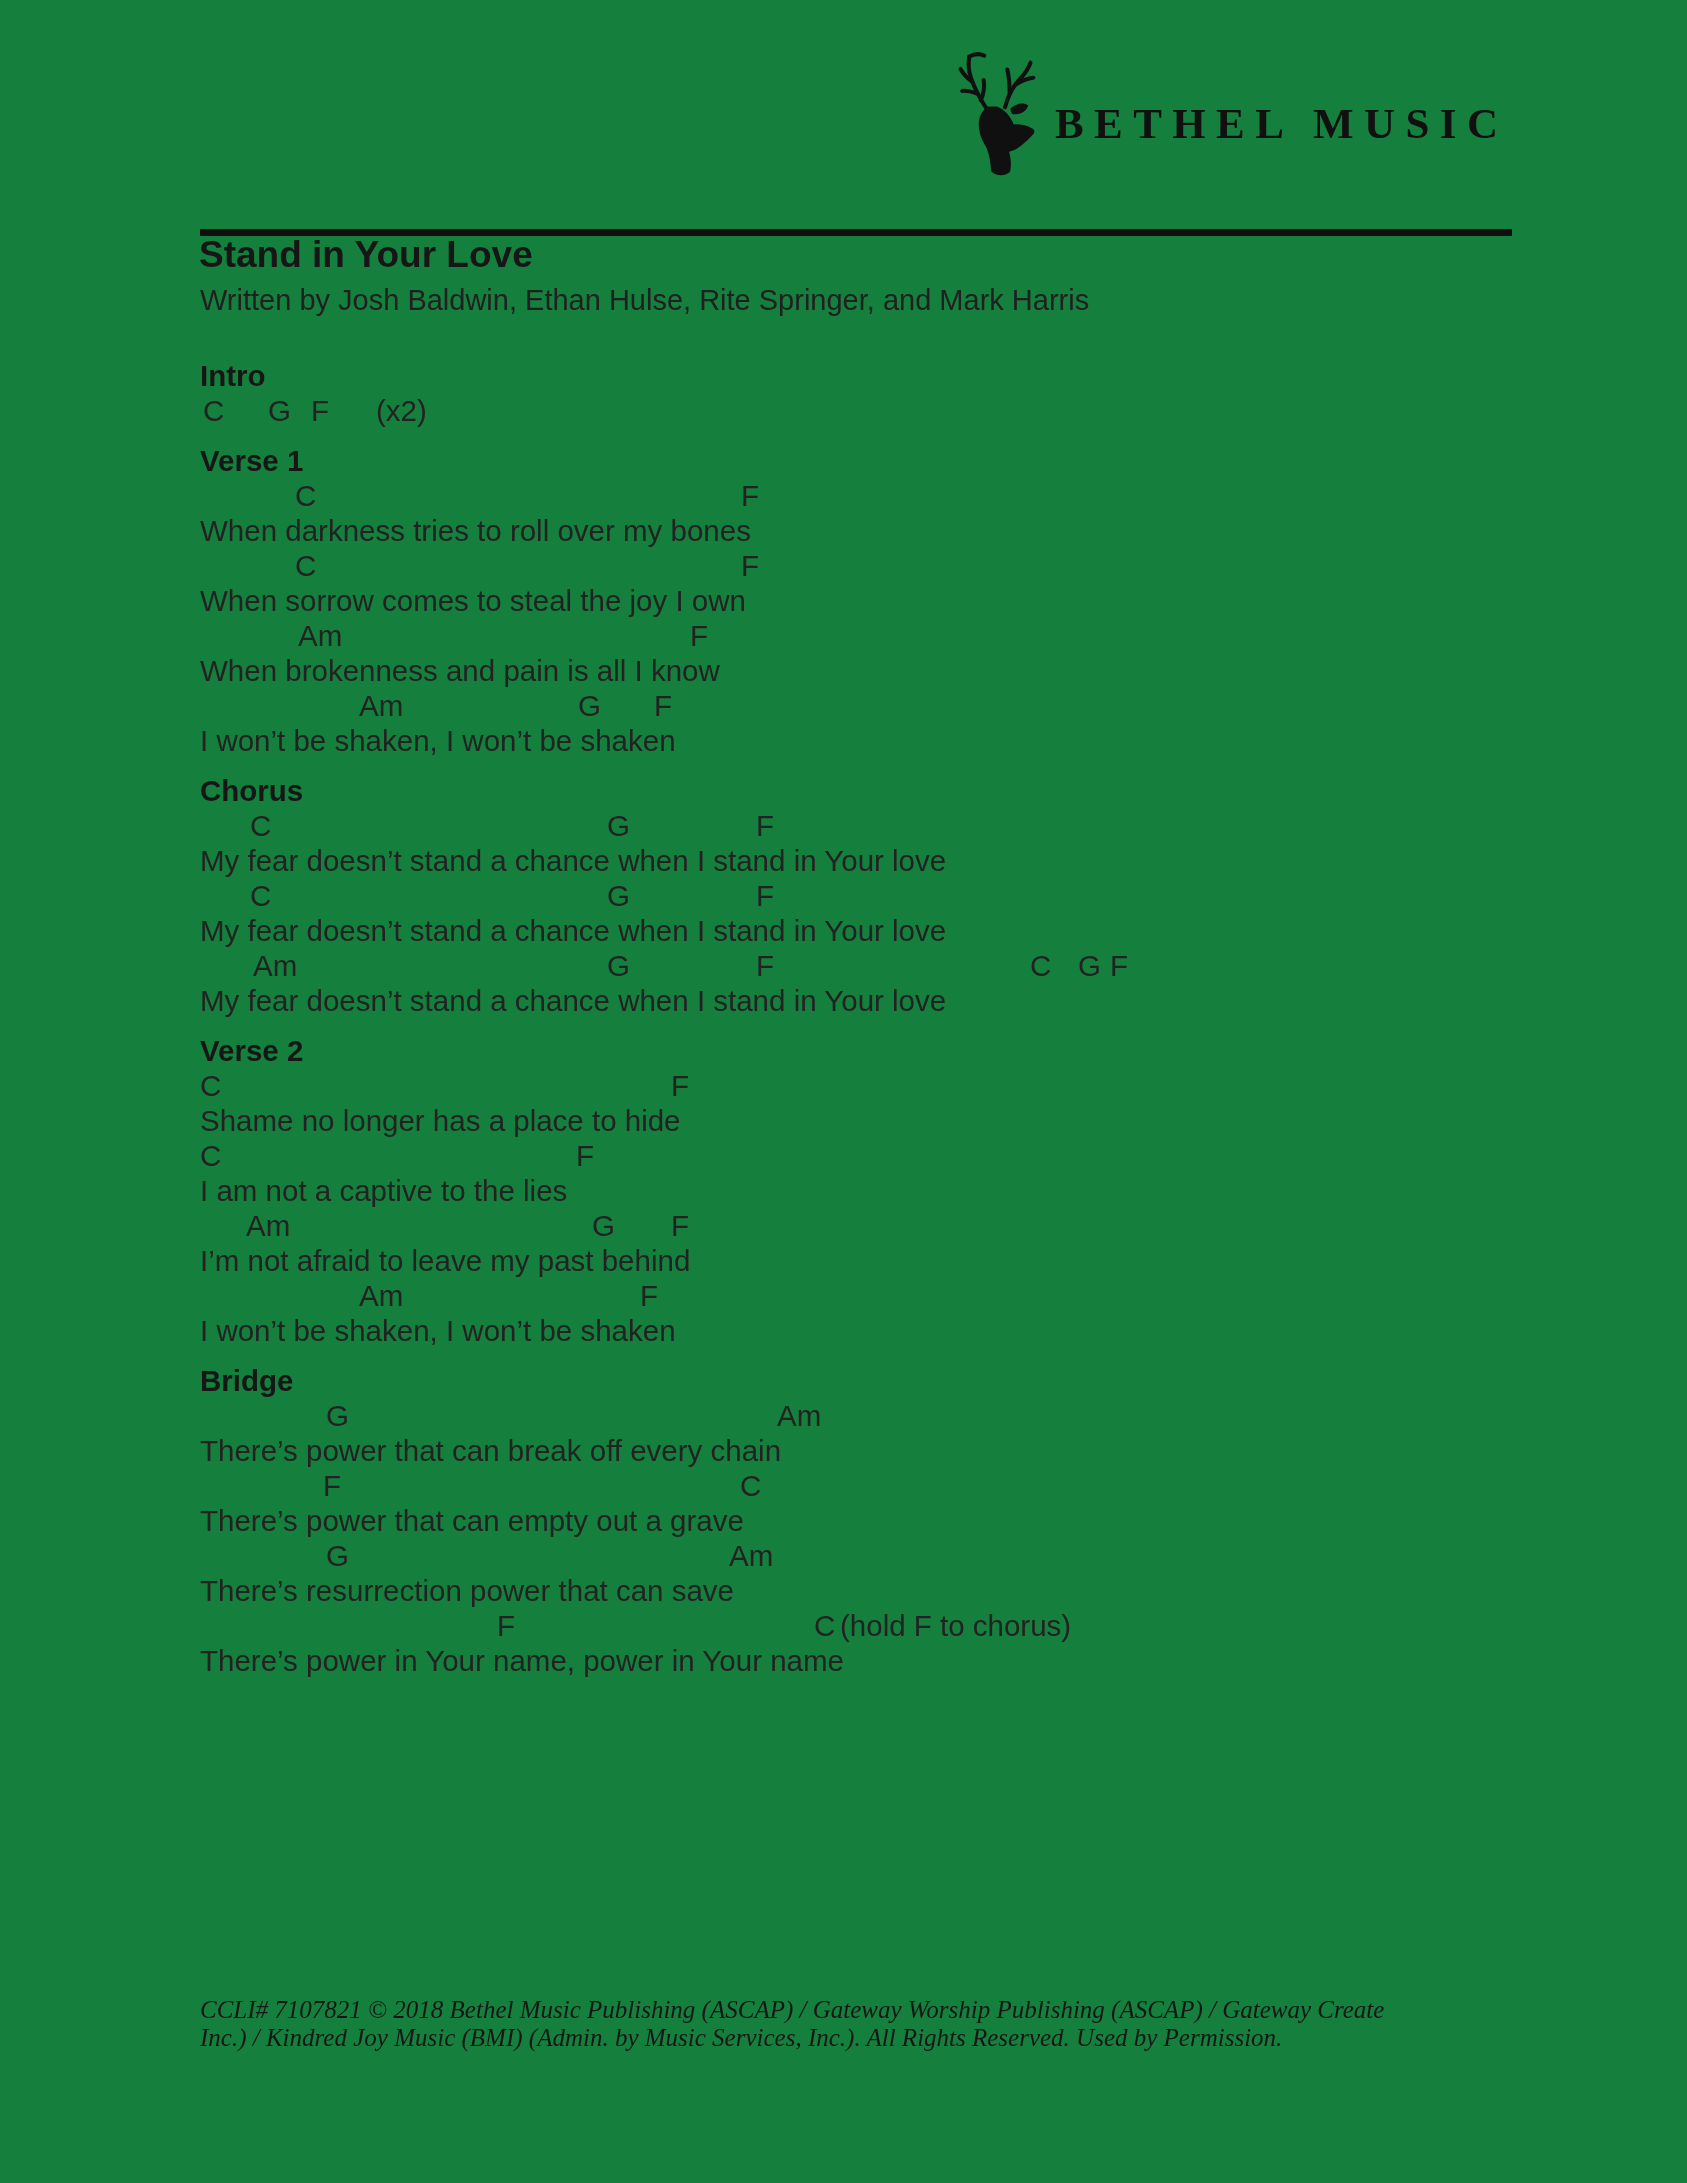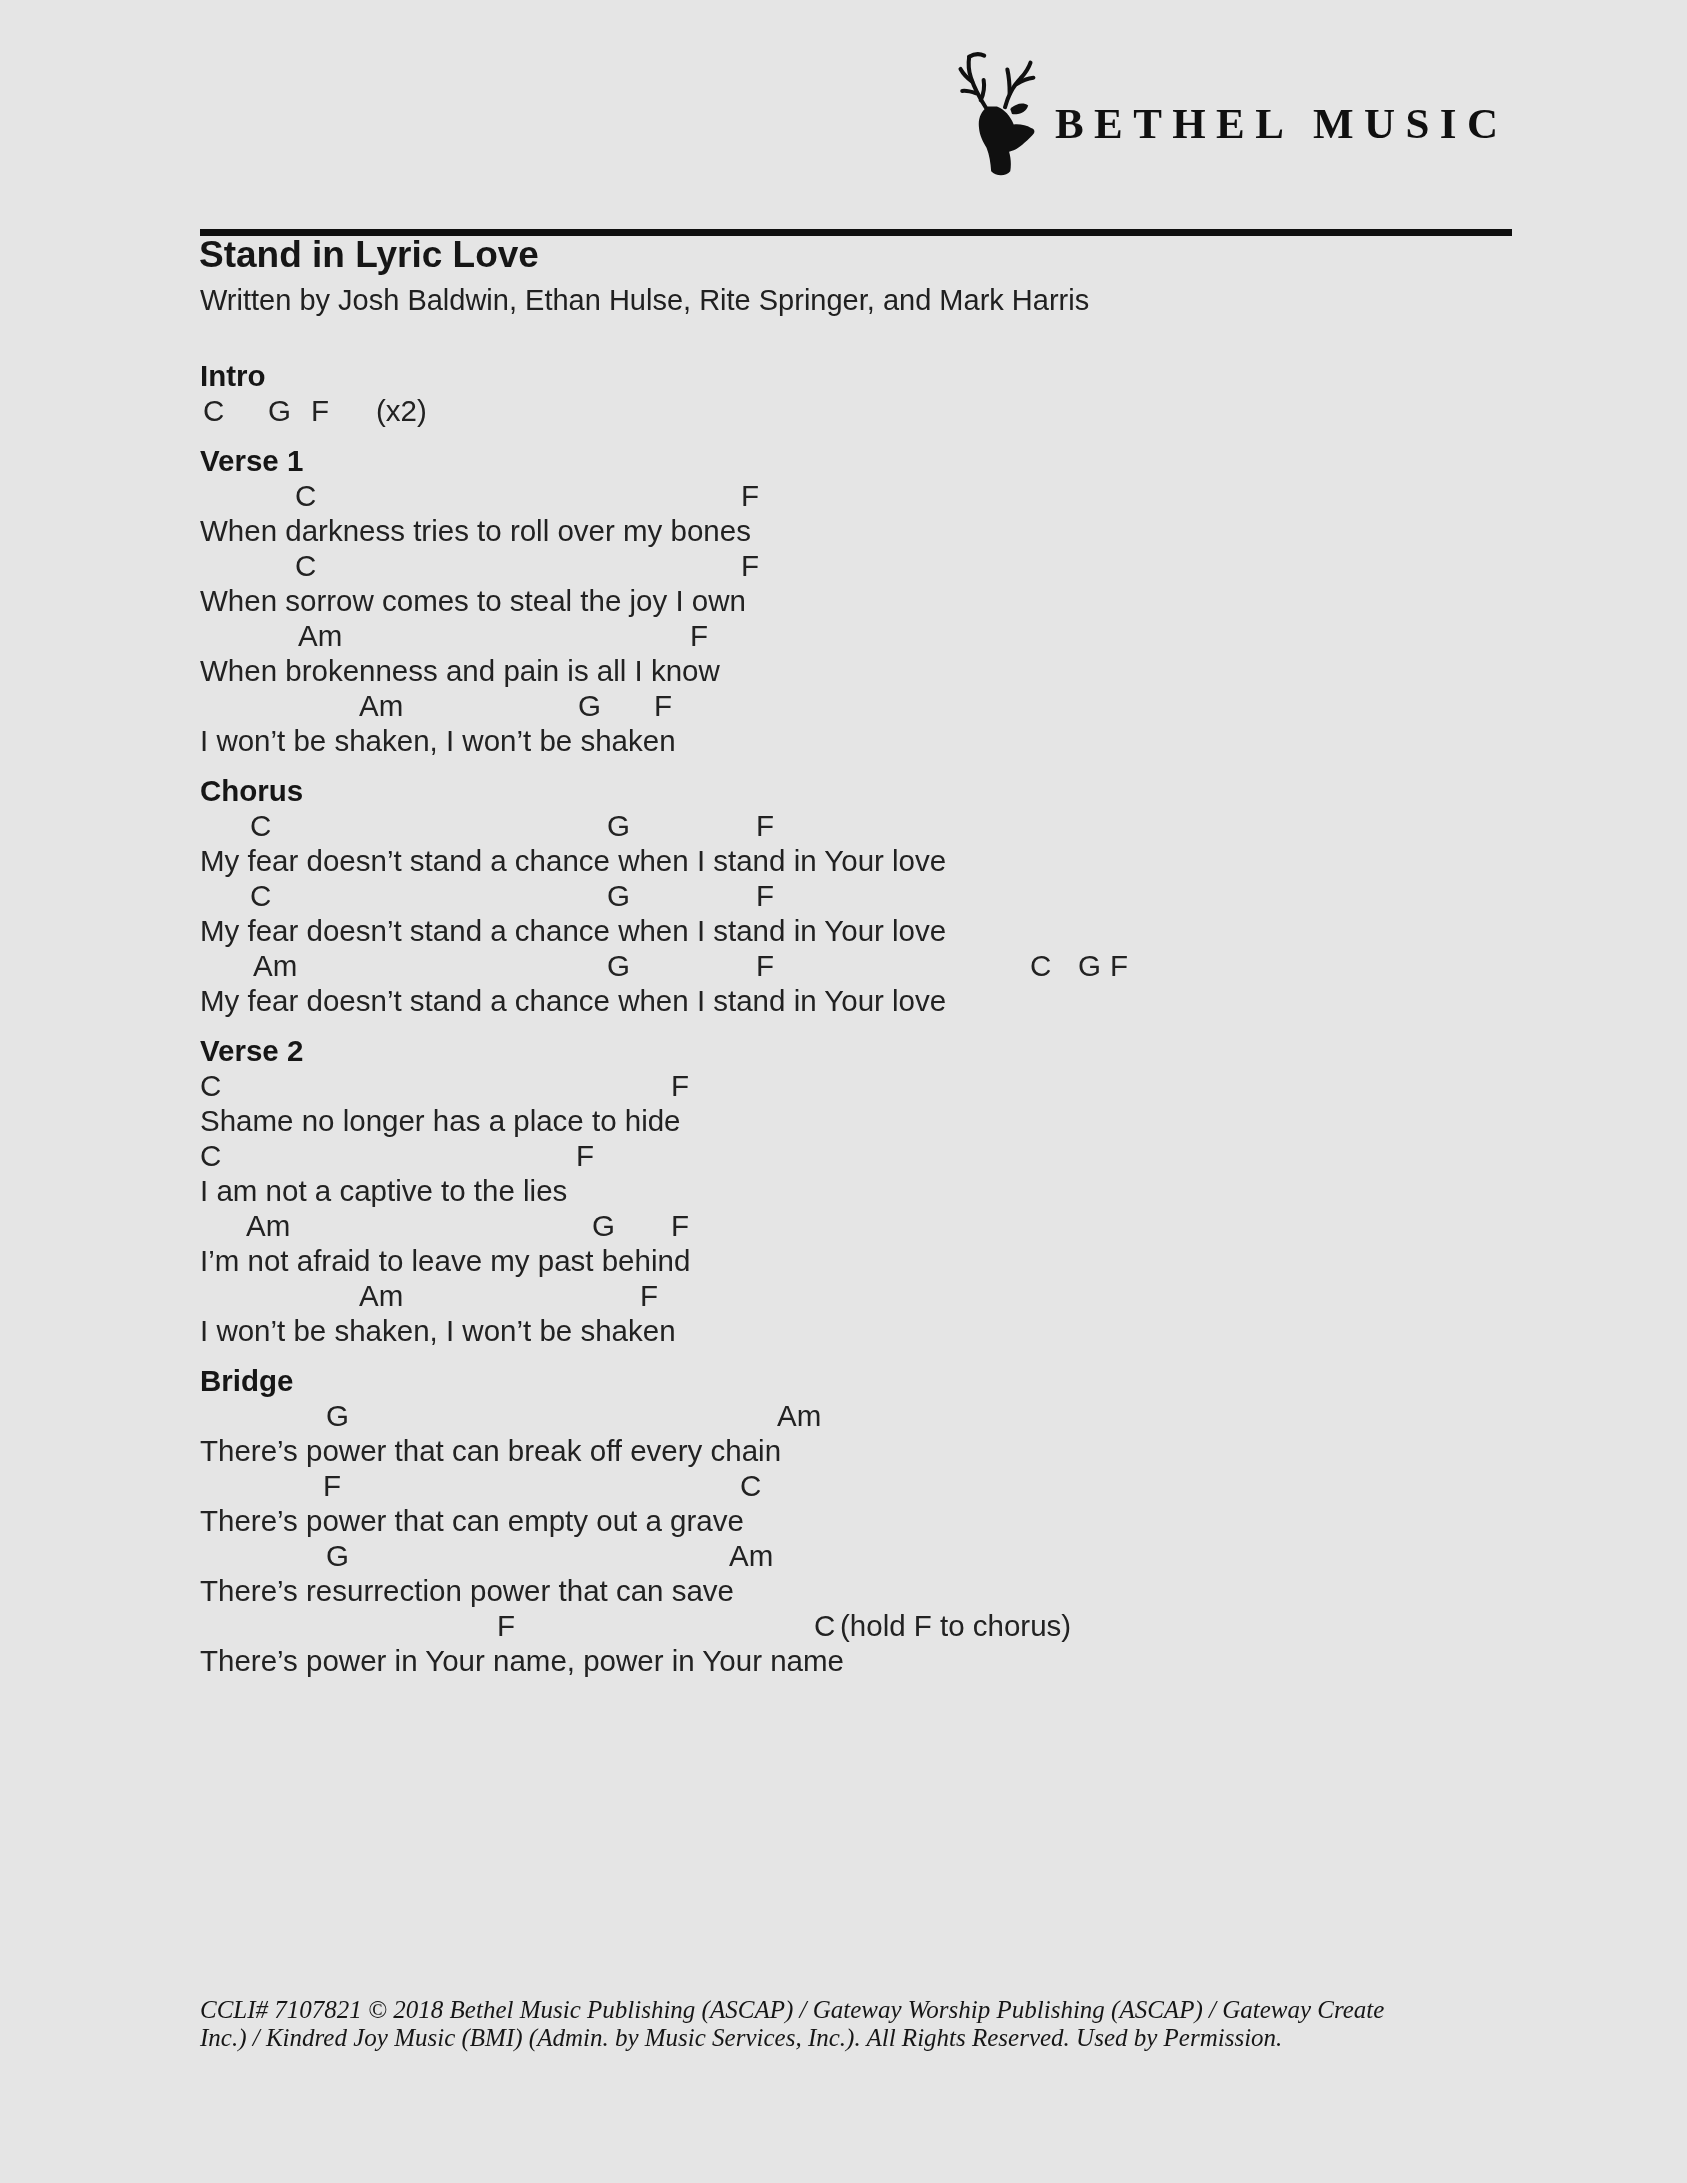--- a/index.html
+++ b/index.html
@@ -4,21 +4,21 @@
 <style>
   html,body{margin:0;padding:0}
   body{
     width:1687px;height:2183px;
     background:#ffffff;
     font-family:"Liberation Sans",sans-serif;
     color:#1e1e1e;
     position:relative;
     -webkit-font-smoothing:antialiased;
   }
-  .page{position:absolute;inset:0;background:#e5e5e5;overflow:hidden}
+  .page{position:absolute;inset:0;background:#15803d;overflow:hidden}
 
   
   .logo{position:absolute;left:954px;top:47px;width:538px;height:139px}
   .deer{position:absolute;left:0;top:0;width:83px;height:129px}
   .brand{
     position:absolute;left:101px;top:55px;
     font-family:"Liberation Serif",serif;
     font-size:43px;font-weight:bold;letter-spacing:10.4px;
     color:#101010;white-space:nowrap;line-height:1;
   }
@@ -68,21 +68,21 @@
         <path d="M96,81 C96,66 95,52 92,39"></path>
         <path d="M108,64 C117,58 127,54 137,53"></path>
         <path d="M116,53 C123,45 129,36 132,27"></path>
       </g>
     </svg>
     <div class="brand">BETHEL MUSIC</div>
   </div>
 
   <div class="rule"></div>
 
-  <h1 class="title">Stand in Lyric Love</h1>
+  <h1 class="title">Stand in Your Love</h1>
   <div class="byline">Written by Josh Baldwin, Ethan Hulse, Rite Springer, and Mark Harris</div>
 
   <div class="song" id="song-body">
       <section class="section">
         <div class="sec-header">Intro</div>
         <div class="chord-line">
           <span class="chord" style="left: 2.9px;">C</span>
           <span class="chord" style="left: 68px;">G</span>
           <span class="chord" style="left: 111px;">F</span>
           <span class="chord" style="left: 176px;">(x2)</span>

